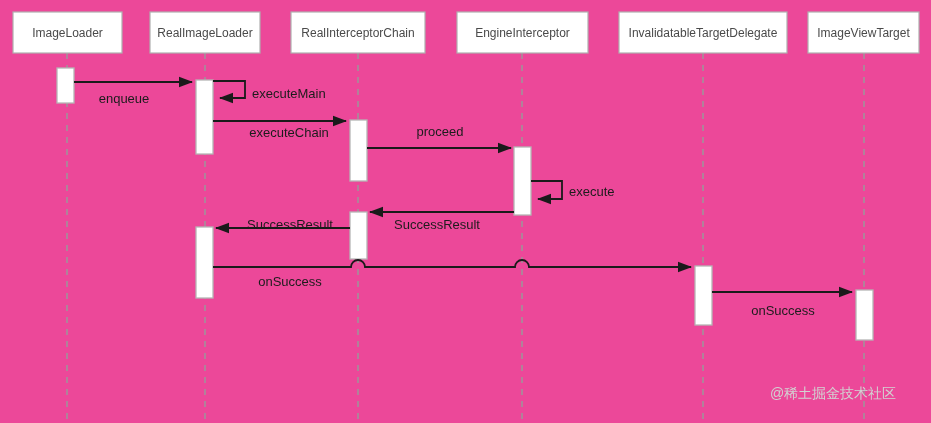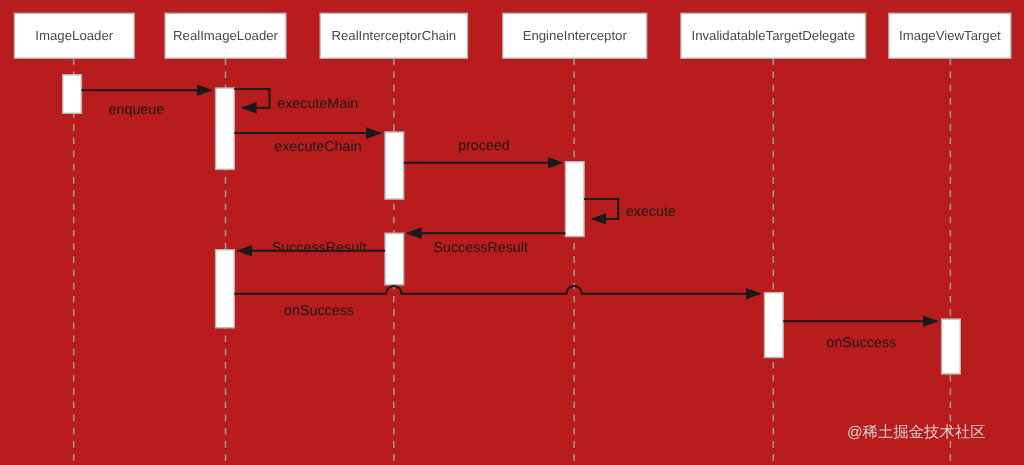--- a/index.html
+++ b/index.html
@@ -7,21 +7,21 @@
     padding: 0;
     background: #ffffff;
   }
   body {
     font-family: "Liberation Sans", sans-serif;
   }
   #diagram-root {
     position: relative;
     width: 931px;
     height: 423px;
-    background: #b91c1c;
+    background: #ec4899;
     overflow: hidden;
   }
   #diagram-svg {
     position: absolute;
     left: 0;
     top: 0;
     width: 931px;
     height: 423px;
   }
   .participant-box {

